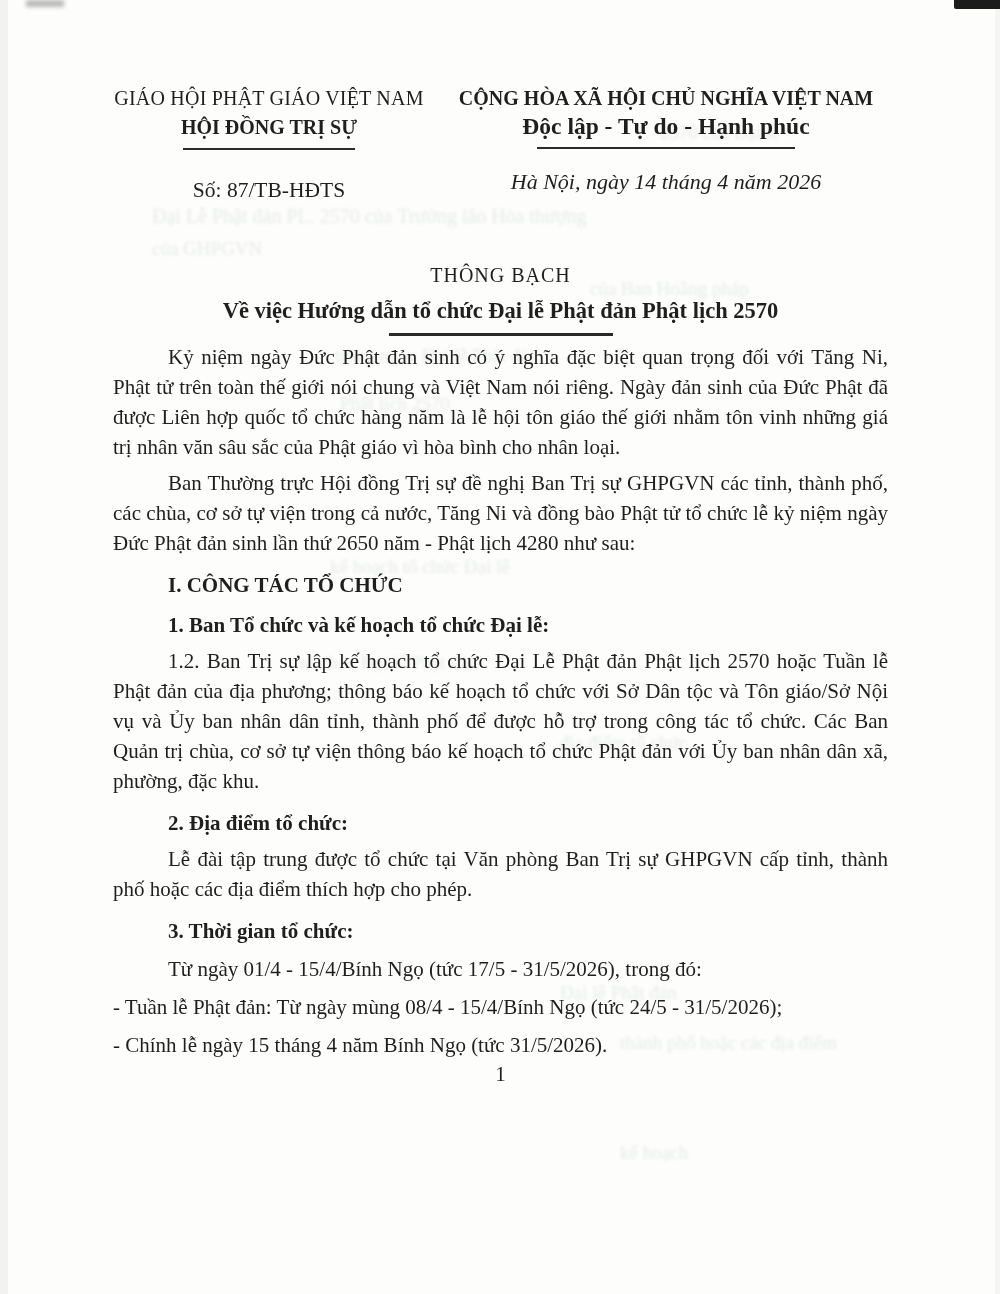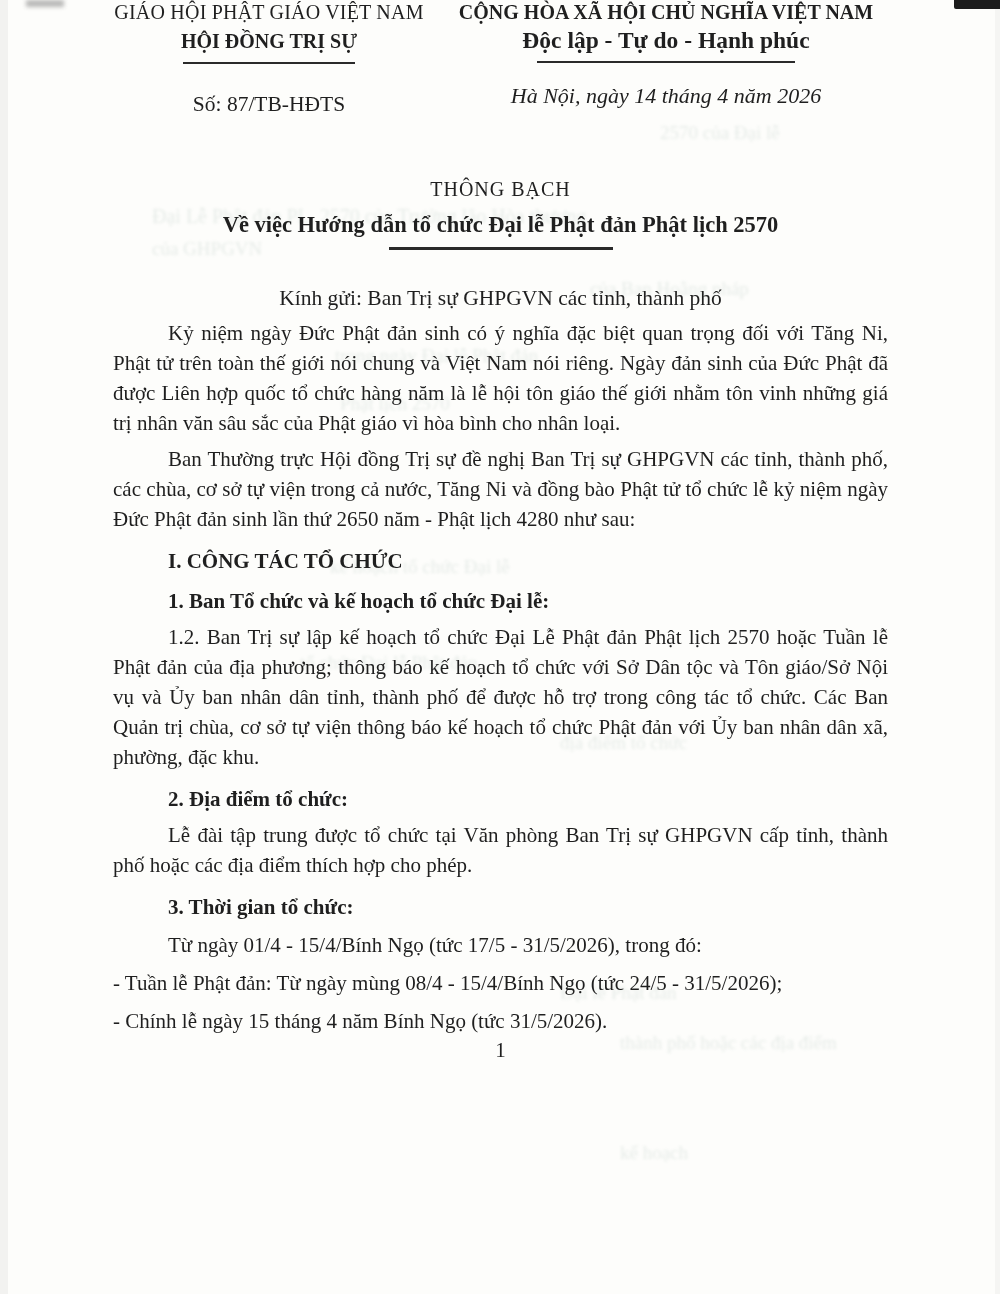--- a/index.html
+++ b/index.html
@@ -35,21 +35,21 @@
   .g3 { top:278px; left:590px; }
   .g4 { top:345px; left:335px; }
   .g5 { top:393px; left:340px; }
   .g6 { top:556px; left:330px; }
   .g7 { top:652px; left:300px; }
   .g8 { top:732px; left:560px; }
   .g9 { top:982px; left:560px; }
   .g10{ top:1032px; left:620px; }
   .g11{ top:1142px; left:620px; }
 
-  .inner { position:relative; }
+  .inner { position:relative; padding-top:86px; }
 
   
   .header { position:relative; height:128px; }
   .h-left  { position:absolute; left:113px; width:312px; text-align:center; }
   .h-right { position:absolute; left:440px; width:452px; text-align:center; }
   .org1 { font-size:20px; line-height:24px; letter-spacing:.2px; }
   .org2 { font-size:20px; line-height:27px; font-weight:bold; margin-top:4px; }
   .nat1 { font-size:20px; line-height:24px; font-weight:bold; }
   .nat2 { font-size:23.5px; line-height:28px; font-weight:bold; margin-top:2px; }
   .rule  { height:2px; background:#2a2a2a; margin:7px auto 0 auto; }
@@ -117,21 +117,20 @@
         <div class="rule rule-right"></div>
         <div class="place-date">Hà Nội, ngày 14 tháng 4 năm 2026</div>
       </div>
     </div>
 
     <div class="content">
 
       <div class="title">THÔNG BẠCH</div>
       <div class="subtitle">Về việc Hướng dẫn tổ chức Đại lễ Phật đản Phật lịch 2570</div>
       <div class="title-rule"></div>
-      <div class="recipient">Kính gửi: Ban Trị sự GHPGVN các tỉnh, thành phố</div>
 
       <div class="body">
         <p class="para first">Kỷ niệm ngày Đức Phật đản sinh có ý nghĩa đặc biệt quan trọng đối với Tăng Ni, Phật tử trên toàn thế giới nói chung và Việt Nam nói riêng. Ngày đản sinh của Đức Phật đã được Liên hợp quốc tổ chức hàng năm là lễ hội tôn giáo thế giới nhằm tôn vinh những giá trị nhân văn sâu sắc của Phật giáo vì hòa bình cho nhân loại.</p>
         <p class="para">Ban Thường trực Hội đồng Trị sự đề nghị Ban Trị sự GHPGVN các tỉnh, thành phố, các chùa, cơ sở tự viện trong cả nước, Tăng Ni và đồng bào Phật tử tổ chức lễ kỷ niệm ngày Đức Phật đản sinh lần thứ 2650 năm - Phật lịch 4280 như sau:</p>
         <p class="heading">I. CÔNG TÁC TỔ CHỨC</p>
         <p class="heading h-sub">1. Ban Tổ chức và kế hoạch tổ chức Đại lễ:</p>
         <p class="para">1.2. Ban Trị sự lập kế hoạch tổ chức Đại Lễ Phật đản Phật lịch 2570 hoặc Tuần lễ Phật đản của địa phương; thông báo kế hoạch tổ chức với Sở Dân tộc và Tôn giáo/Sở Nội vụ và Ủy ban nhân dân tỉnh, thành phố để được hỗ trợ trong công tác tổ chức. Các Ban Quản trị chùa, cơ sở tự viện thông báo kế hoạch tổ chức Phật đản với Ủy ban nhân dân xã, phường, đặc khu.</p>
         <p class="heading">2. Địa điểm tổ chức:</p>
         <p class="para">Lễ đài tập trung được tổ chức tại Văn phòng Ban Trị sự GHPGVN cấp tỉnh, thành phố hoặc các địa điểm thích hợp cho phép.</p>
         <p class="heading">3. Thời gian tổ chức:</p>

